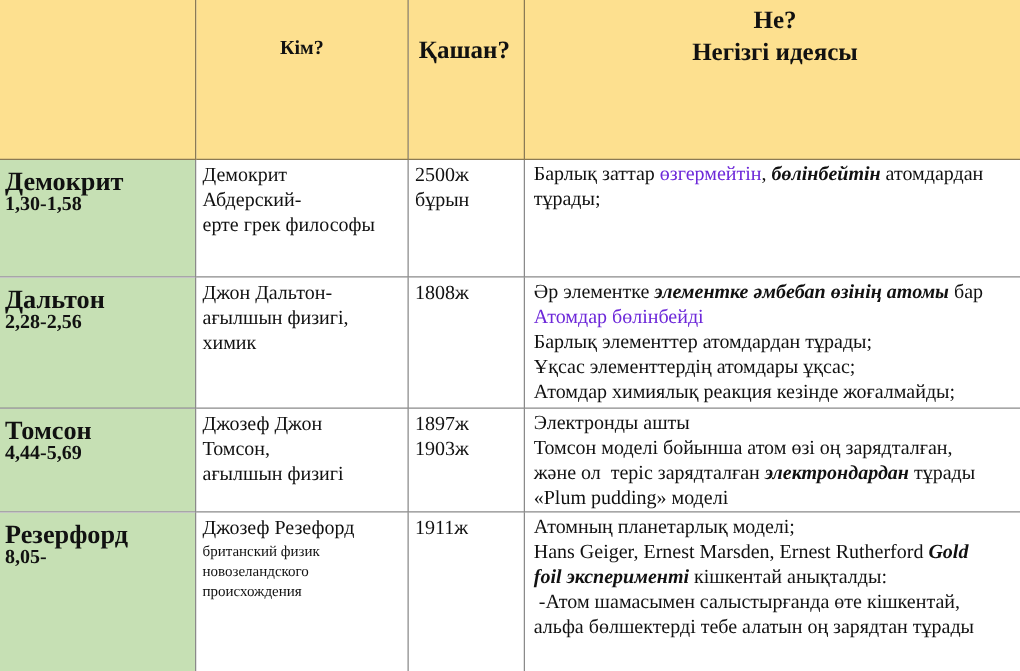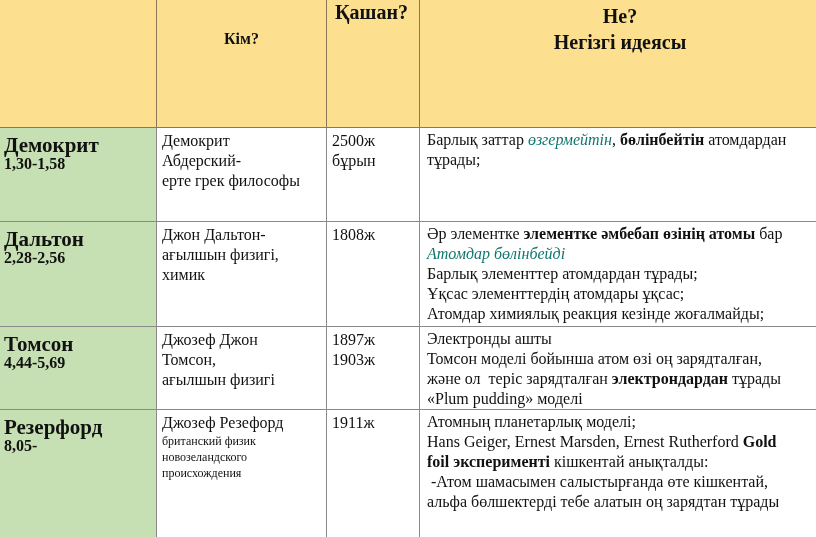--- a/index.html
+++ b/index.html
@@ -7,24 +7,24 @@
   table { border-collapse:collapse; table-layout:fixed; position:absolute; left:-1px; top:-1px; width:840px; }
   td { border:1.5px solid #8a8a8a; vertical-align:top; padding:0; overflow:hidden; white-space:nowrap; }
   tr.hdr td { background:#fde08f; height:127px; border-color:#8a7a55; }
   tr.hdr td:first-child { }
   td.name { background:#c6e0b4; padding:6px 0 0 4px; }
   .nm { font-weight:bold; font-size:21px; line-height:22px; }
   .pg { font-weight:bold; font-size:16px; line-height:14px; margin-top:1px; }
   td.who, td.when { padding:3px 0 0 5px; font-size:16px; line-height:20px; }
   td.what { padding:2px 0 0 7px; font-size:16px; line-height:20px; }
   .small { font-size:12px; line-height:16px; }
-  .red-it { color:#0f766e; font-style:italic; }
-  .b { font-weight:bold; }
+  .red-it { color:#6d28d9; }
+  .b { font-weight:bold;font-style:italic; }
   .h-kim { font-size:16px; font-weight:bold; text-align:center; padding-top:30px; }
-  .h-qashan { font-size:20px; font-weight:bold; padding:1px 0 0 8px; }
+  .h-qashan { font-size:20px; font-weight:bold; padding:1px 0 0 8px;margin-top:28px; }
   .h-ne { font-size:20px; font-weight:bold; text-align:center; padding:3px 0 0 0; line-height:26px; width:400px; }
   .line { display:block; }
 </style>
 </head>
 <body>
 
 <table>
   <colgroup>
     <col style="width:157px">
     <col style="width:170px">

